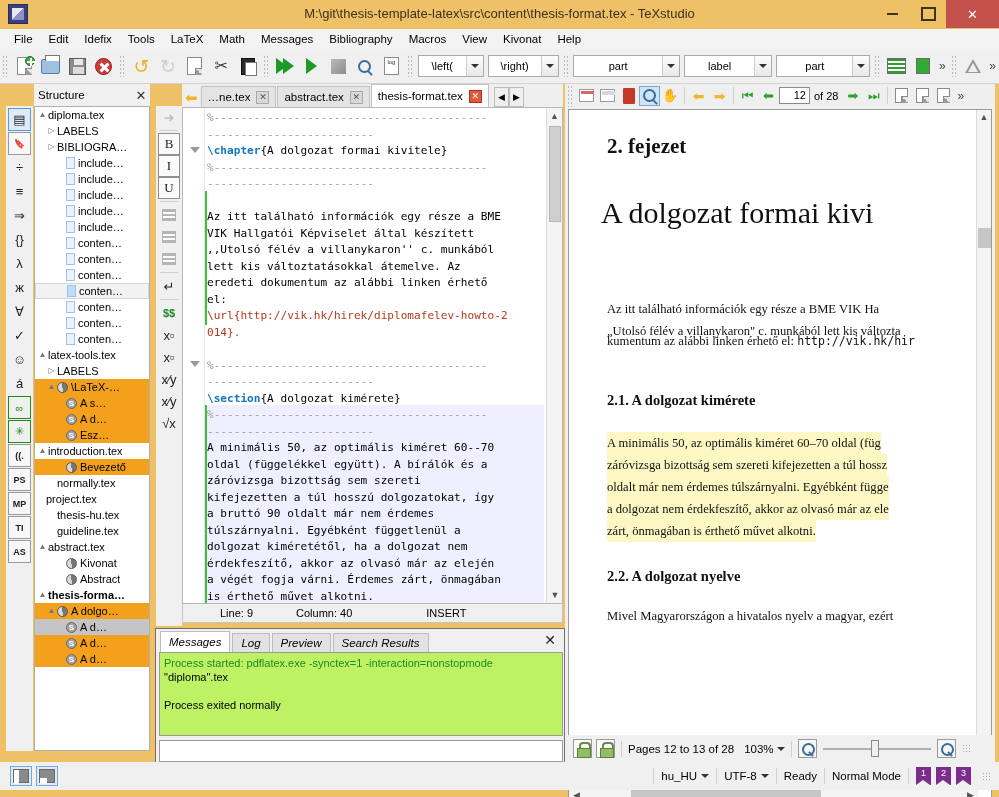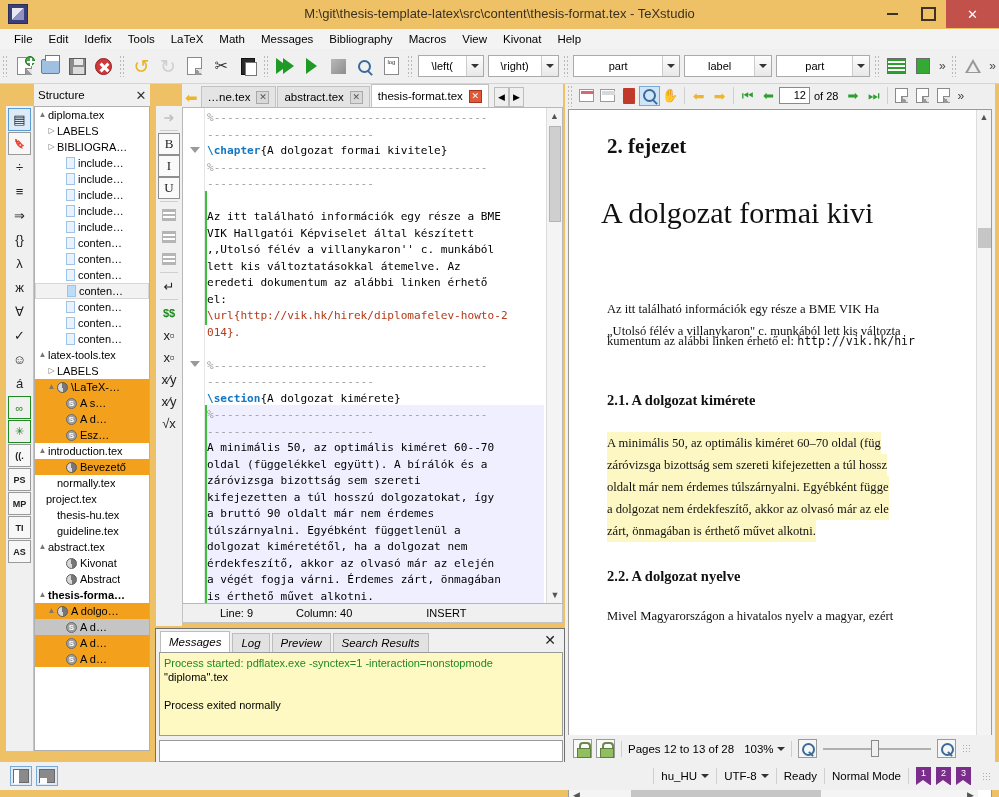--- a/index.html
+++ b/index.html
@@ -160,21 +160,21 @@
   .ed-status .seg{padding:0 6px;margin-left:31px;}
 
   
   .msgpanel{position:absolute;left:155px;top:628px;width:410px;height:138px;background:#f0f0f0;
      border:1px solid #707070;}
   .msgtabs{display:flex;align-items:flex-end;height:23px;padding-left:4px;}
   .mtab{height:19px;padding:0 8px;font-size:11.5px;background:#e2e2e2;border:1px solid #bdbdbd;
      border-bottom:none;display:flex;align-items:center;margin-right:2px;font-style:italic;}
   .mtab.active{background:#fff;height:21px;}
   .msgclose{position:absolute;right:8px;top:3px;font-size:14px;color:#222;}
-  .msgbody{position:absolute;left:3px;top:23px;width:404px;height:84px;background:#fef9c3;
+  .msgbody{position:absolute;left:3px;top:23px;width:404px;height:84px;background:#bef264;
      border:1px solid #9a9a9a;font-size:11px;padding:3px 4px;line-height:14px;}
   .msgbody .ok{color:#1d8a1d;}
   .msgfoot{position:absolute;left:3px;bottom:3px;width:404px;height:22px;background:#fff;border:1px solid #9a9a9a;}
 
   
   .pdfdock{position:absolute;left:565px;top:84px;width:430px;height:682px;background:#f0f0f0;}
   .pdftb{height:23px;display:flex;align-items:center;background:#efefef;}
   .pv-btn{width:21px;height:20px;display:flex;align-items:center;justify-content:center;position:relative;}
   .pv-btn.on{background:#cfe4f7;border:1px solid #7aa9d4;}
   .pv-sep{width:1px;height:17px;background:#cfcfcf;margin:0 3px;}

